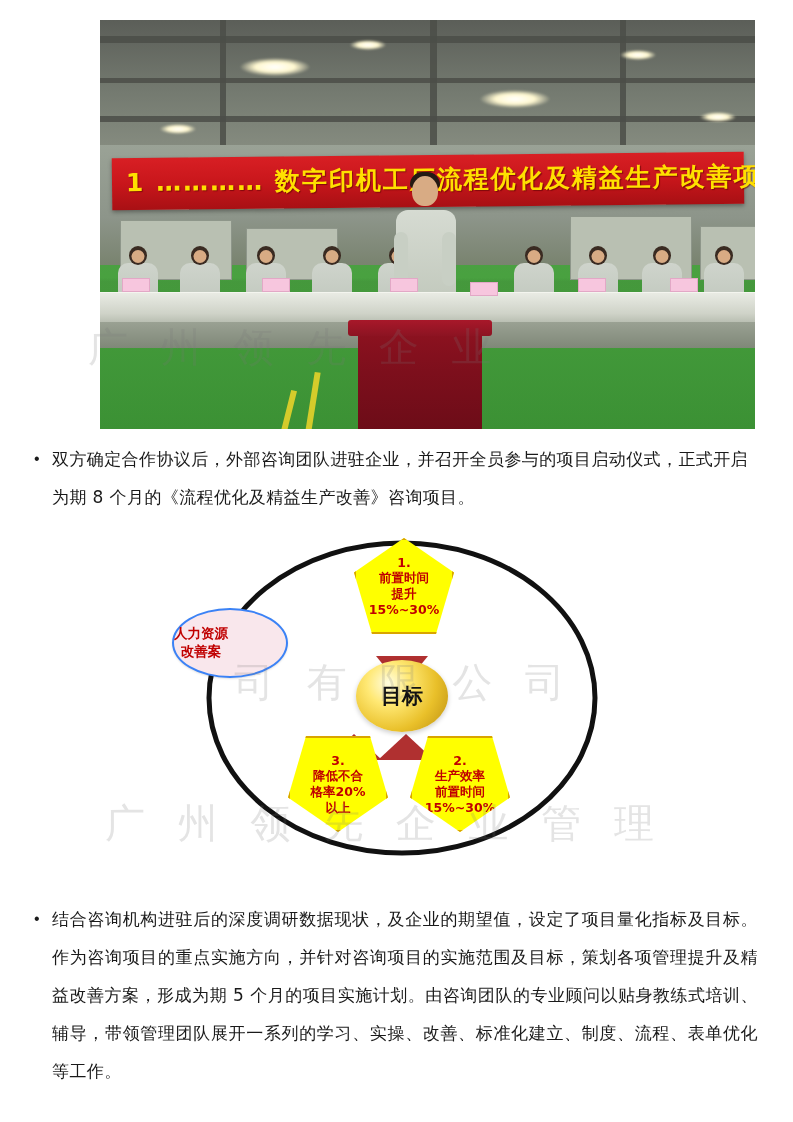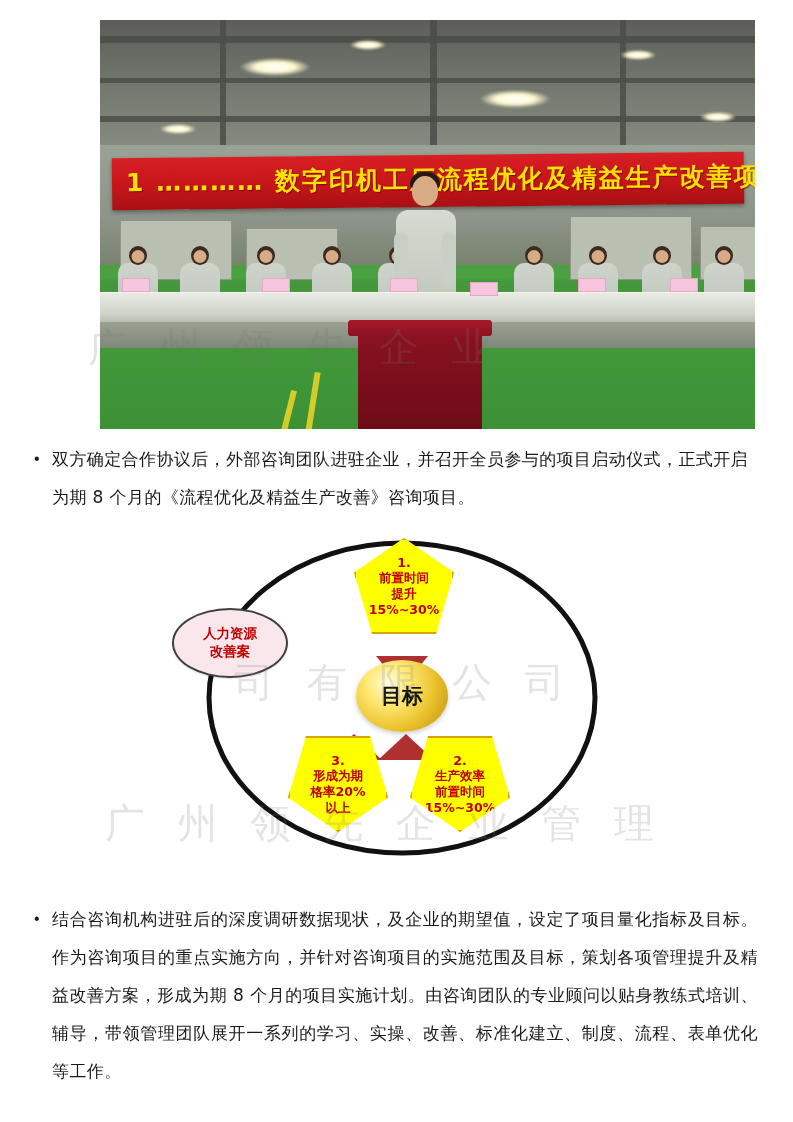--- a/index.html
+++ b/index.html
@@ -250,25 +250,24 @@
     color: #c00000;
     line-height: 1.25;
     text-align: center;
     padding: 0 4px;
     font-family: "DejaVu Sans", sans-serif;
   }
 
   .ellipse-node {
     position: absolute;
     background: #f9e7ec;
-    border: 2px solid #404040;
+    border: 2px solid #3b82f6;
     border-radius: 50%;
     display: flex;
     align-items: center;
-    justify-content: center;
     box-shadow: 0 1px 2px rgba(0,0,0,.12);
   }
   .ellipse-node .lbl {
     font-size: 13.5px;
     font-weight: bold;
     color: #c00000;
     text-align: center;
     line-height: 1.3;
     font-family: "DejaVu Sans", sans-serif;
   }
@@ -416,21 +415,21 @@
         <span>2.</span><br>
         <span>生产效率</span><br>
         <span>前置时间</span><br>
         <span>15%~30%</span>
       </div>
     </div>
 
     <div class="penta down" style="left:118px;top:216px;">
       <div class="lbl">
         <span>3.</span><br>
-        <span>形成为期</span><br>
+        <span>降低不合</span><br>
         <span>格率20%</span><br>
         <span>以上</span>
       </div>
     </div>
 
     <div class="center-ball">
       <div class="lbl">目标</div>
     </div>
 
     <div class="ellipse-node" style="left:2px;top:88px;width:112px;height:66px;">
@@ -438,21 +437,21 @@
         <span>人力资源</span><br>
         <span>改善案</span>
       </div>
     </div>
 
 
   </div>
 
   <div class="bullet-block" id="para2">
     <div class="bullet-dot">•</div>
-    <div class="bullet-text">结合咨询机构进驻后的深度调研数据现状，及企业的期望值，设定了项目量化指标及目标。作为咨询项目的重点实施方向，并针对咨询项目的实施范围及目标，策划各项管理提升及精益改善方案，形成为期 8 个月的项目实施计划。由咨询团队的专业顾问以贴身教练式培训、辅导，带领管理团队展开一系列的学习、实操、改善、标准化建立、制度、流程、表单优化等工作。</div>
+    <div class="bullet-text">结合咨询机构进驻后的深度调研数据现状，及企业的期望值，设定了项目量化指标及目标。作为咨询项目的重点实施方向，并针对咨询项目的实施范围及目标，策划各项管理提升及精益改善方案，形成为期 5 个月的项目实施计划。由咨询团队的专业顾问以贴身教练式培训、辅导，带领管理团队展开一系列的学习、实操、改善、标准化建立、制度、流程、表单优化等工作。</div>
   </div>
 
   <div class="watermark">
     <div class="wm-text wm1">广 州 领 先 企 业</div>
     <div class="wm-text wm2">司 有 限 公 司</div>
     <div class="wm-text wm3">广 州 领 先 企 业 管 理</div>
   </div>
 
 </div>
 

